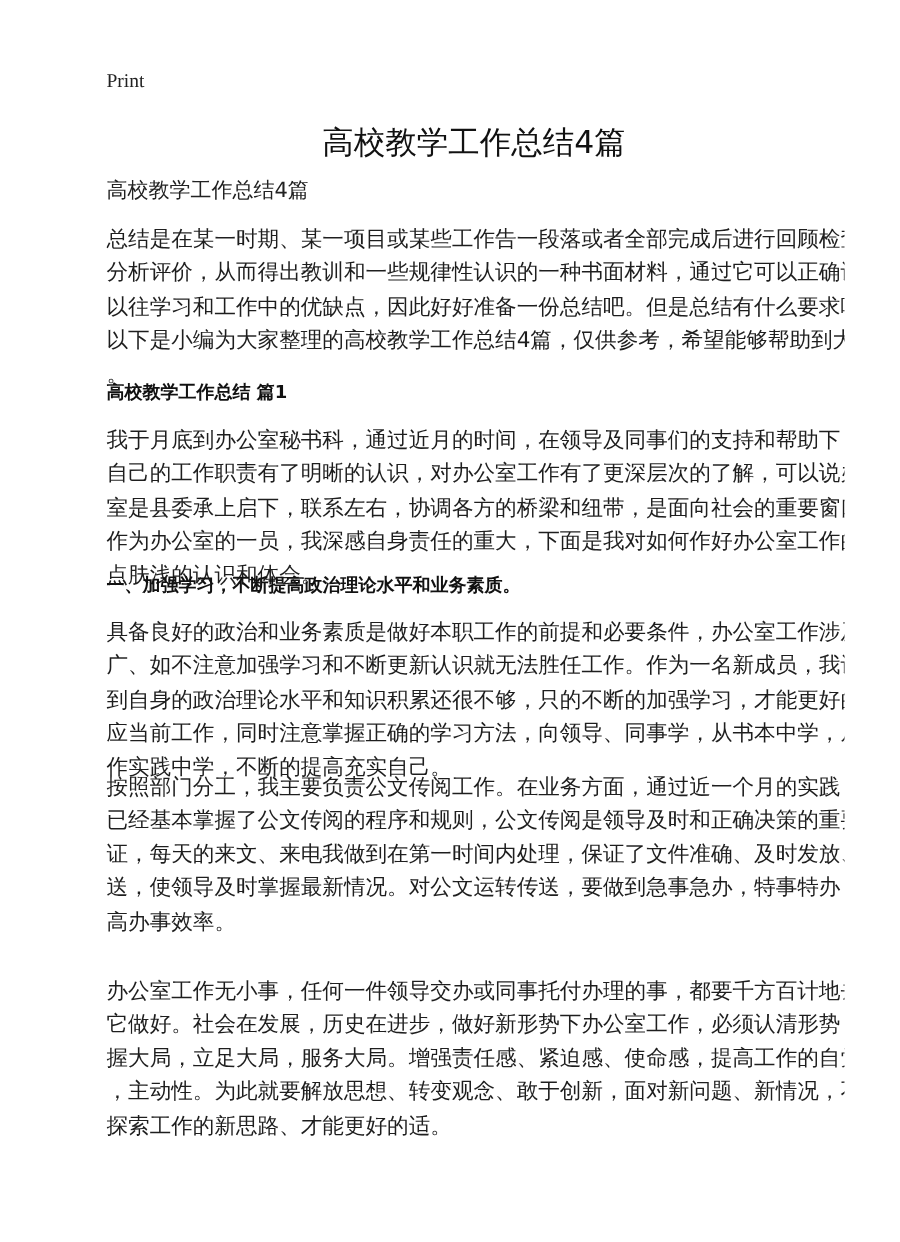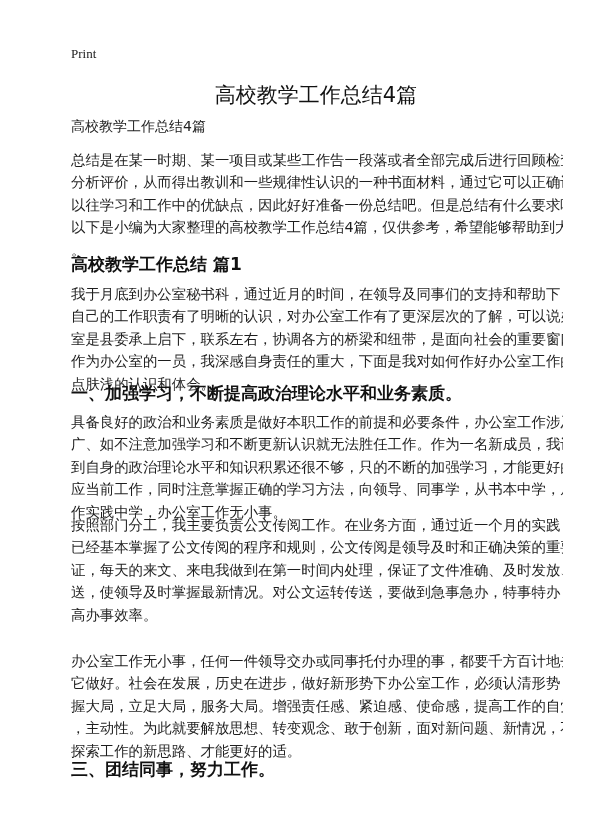--- a/index.html
+++ b/index.html
@@ -3,21 +3,21 @@
 <meta charset="utf-8">
 <style>
   html, body { margin: 0; padding: 0; background: #ffffff; }
   body { width: 600px; height: 828px; overflow: hidden; position: relative; color: #1a1a1a; }
   .page { position: absolute; left: 0; top: 0; width: 600px; height: 677px; margin-left: 16px; }
   .print { position: absolute; left: 55px; top: 46px; font-family: "Liberation Serif", serif; font-size: 13px; color: #222; }
   .title { position: absolute; left: 0; top: 81px; width: 600px; text-align: center; font-family: "DejaVu Sans", sans-serif; font-size: 21px; color: #111; letter-spacing: 0px; }
   .subtitle { position: absolute; left: 55px; top: 118px; font-family: "DejaVu Sans", sans-serif; font-size: 14px; color: #222; }
   .para { position: absolute; left: 55px; width: 492px; font-family: "DejaVu Sans", sans-serif; font-size: 14.4px; line-height: 22.4px; color: #1e1e1e; text-align: justify; word-break: break-all; }
   .para .ln { display: block; white-space: nowrap; overflow: hidden; }
-  .heading { position: absolute; left: 55px; font-family: "DejaVu Sans", sans-serif; font-weight: bold; font-size: 17px; color: #111; white-space: nowrap; }
+  .heading { position: absolute; left: 55px; font-family: "DejaVu Sans", sans-serif; font-weight: bold; font-size: 12px; color: #111; white-space: nowrap; }
 </style>
 </head>
 <body>
 
 <div class="page">
 
   <div class="print">Print</div>
 
   <div class="title">高校教学工作总结4篇</div>
 
@@ -41,35 +41,34 @@
     <span class="ln">点肤浅的认识和体会。</span>
   </div>
 
   <div class="heading" style="top:382px;">一、加强学习，不断提高政治理论水平和业务素质。</div>
 
   <div class="para" style="top:411px;">
     <span class="ln">具备良好的政治和业务素质是做好本职工作的前提和必要条件，办公室工作涉及面</span>
     <span class="ln">广、如不注意加强学习和不断更新认识就无法胜任工作。作为一名新成员，我认识</span>
     <span class="ln">到自身的政治理论水平和知识积累还很不够，只的不断的加强学习，才能更好的适</span>
     <span class="ln">应当前工作，同时注意掌握正确的学习方法，向领导、同事学，从书本中学，从工</span>
-    <span class="ln">作实践中学，办公室工作无小事。</span>
+    <span class="ln">作实践中学，不断的提高充实自己。</span>
   </div>
 
   <div class="para" style="top:514px;">
     <span class="ln">按照部门分工，我主要负责公文传阅工作。在业务方面，通过近一个月的实践，我</span>
     <span class="ln">已经基本掌握了公文传阅的程序和规则，公文传阅是领导及时和正确决策的重要保</span>
     <span class="ln">证，每天的来文、来电我做到在第一时间内处理，保证了文件准确、及时发放、传</span>
     <span class="ln">送，使领导及时掌握最新情况。对公文运转传送，要做到急事急办，特事特办，提</span>
     <span class="ln">高办事效率。</span>
   </div>
 
 
   <div class="para" style="top:650px;">
     <span class="ln">办公室工作无小事，任何一件领导交办或同事托付办理的事，都要千方百计地去把</span>
     <span class="ln">它做好。社会在发展，历史在进步，做好新形势下办公室工作，必须认清形势，把</span>
     <span class="ln">握大局，立足大局，服务大局。增强责任感、紧迫感、使命感，提高工作的自觉性</span>
     <span class="ln">，主动性。为此就要解放思想、转变观念、敢于创新，面对新问题、新情况，不断</span>
     <span class="ln">探索工作的新思路、才能更好的适。</span>
   </div>
 
-  <div class="heading" style="top:758px;">三、团结同事，努力工作。</div>
 
 </div>
 
 </body></html>

